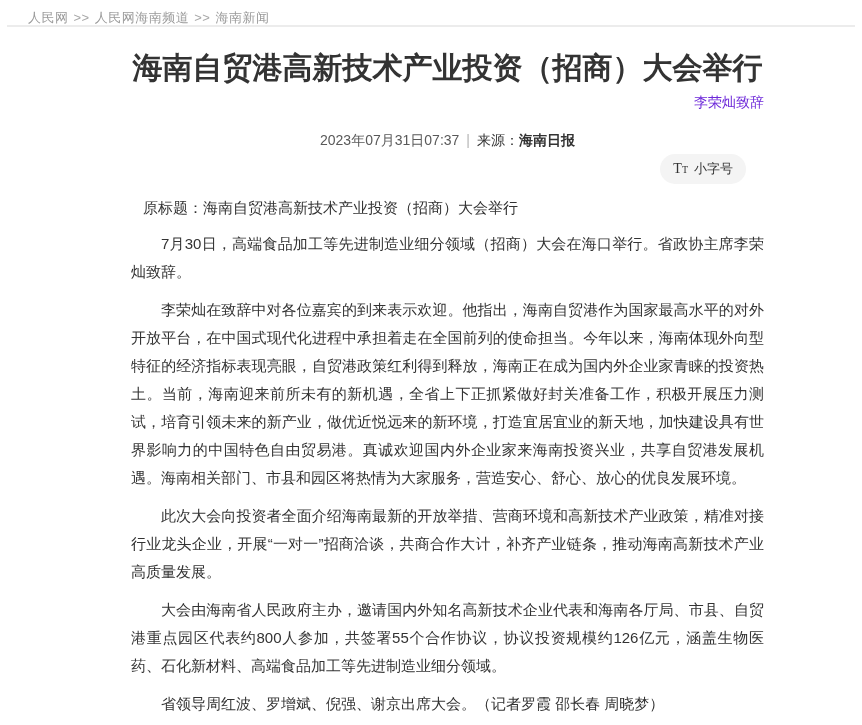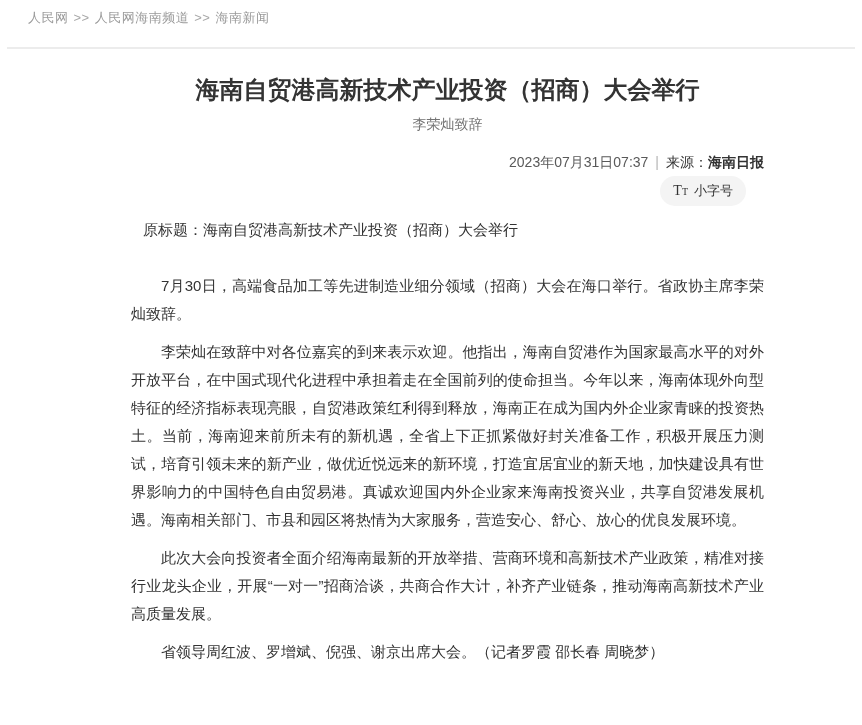--- a/index.html
+++ b/index.html
@@ -7,21 +7,21 @@
   body {
     width: 862px;
     height: 725px;
     overflow: hidden;
     font-family: "Liberation Sans", "DejaVu Sans", sans-serif;
     color: #333;
   }
   
   .breadcrumb {
     padding: 9px 40px 0 28px;
-    height: 47px;
+    height: 25px;
     font-size: 13px;
     color: #9a9a9a;
     letter-spacing: 0.5px;
   }
   .breadcrumb a {
     color: #9a9a9a;
     text-decoration: none;
     cursor: pointer;
   }
   .breadcrumb .sep { margin: 0 5px; color: #a8a8a8; }
@@ -30,37 +30,37 @@
     border-top: 2px solid #ececec;
     margin: 0 7px;
   }
   
   .article {
     width: 633px;
     margin-left: 131px;
   }
   .title {
     margin-top: 24px;
-    font-size: 24px;
+    font-size: 30px;
     line-height: 33px;
     font-weight: 700;
     color: #333;
     text-align: center;
   }
   .subtitle {
     margin-top: 10px;
     font-size: 14px;
-    color: #737373;
-    text-align: center;
+    color: #6d28d9;
+    text-align: right;
   }
   .meta {
     margin-top: 20px;
     font-size: 14px;
     color: #595959;
-    text-align: right;
+    text-align: center;
   }
   .meta .divider { margin: 0 7px; color: #b5b5b5; }
   .meta .src-label { color: #333; }
   .meta a.source { color: #333; font-weight: 700; text-decoration: none; cursor: pointer; }
   .toolbar {
     margin-top: 4px;
     height: 32px;
     text-align: right;
     padding-right: 18px;
   }
@@ -90,21 +90,21 @@
   .body {
     margin-top: 8px;
     font-size: 15px;
     line-height: 28px;
     color: #333;
     text-align: justify;
   }
   .original-title {
     font-size: 15px;
     text-indent: 0.8em;
-    margin-bottom: 28px;
+    margin-bottom: 8px;
   }
   .body p.para {
     text-indent: 2em;
     margin-bottom: 10px;
   }
 </style>
 </head>
 <body>
 
 <div class="breadcrumb">
@@ -131,17 +131,18 @@
         </span>
       <span>小字号</span>
     </button>
   </div>
 
   <div class="body">
     <p class="original-title">原标题：海南自贸港高新技术产业投资（招商）大会举行</p>
     <p class="para">7月30日，高端食品加工等先进制造业细分领域（招商）大会在海口举行。省政协主席李荣灿致辞。</p>
     <p class="para">李荣灿在致辞中对各位嘉宾的到来表示欢迎。他指出，海南自贸港作为国家最高水平的对外开放平台，在中国式现代化进程中承担着走在全国前列的使命担当。今年以来，海南体现外向型特征的经济指标表现亮眼，自贸港政策红利得到释放，海南正在成为国内外企业家青睐的投资热土。当前，海南迎来前所未有的新机遇，全省上下正抓紧做好封关准备工作，积极开展压力测试，培育引领未来的新产业，做优近悦远来的新环境，打造宜居宜业的新天地，加快建设具有世界影响力的中国特色自由贸易港。真诚欢迎国内外企业家来海南投资兴业，共享自贸港发展机遇。海南相关部门、市县和园区将热情为大家服务，营造安心、舒心、放心的优良发展环境。</p>
     <p class="para">此次大会向投资者全面介绍海南最新的开放举措、营商环境和高新技术产业政策，精准对接行业龙头企业，开展“一对一”招商洽谈，共商合作大计，补齐产业链条，推动海南高新技术产业高质量发展。</p>
+    <p class="para">大会由海南省人民政府主办，邀请国内外知名高新技术企业代表和海南各厅局、市县、自贸港重点园区代表约800人参加，共签署55个合作协议，协议投资规模约126亿元，涵盖生物医药、石化新材料、高端食品加工等先进制造业细分领域。</p>
     <p class="para">省领导周红波、罗增斌、倪强、谢京出席大会。（记者罗霞 邵长春 周晓梦）</p>
 
   </div>
 
 </div>
 
 </body></html>

